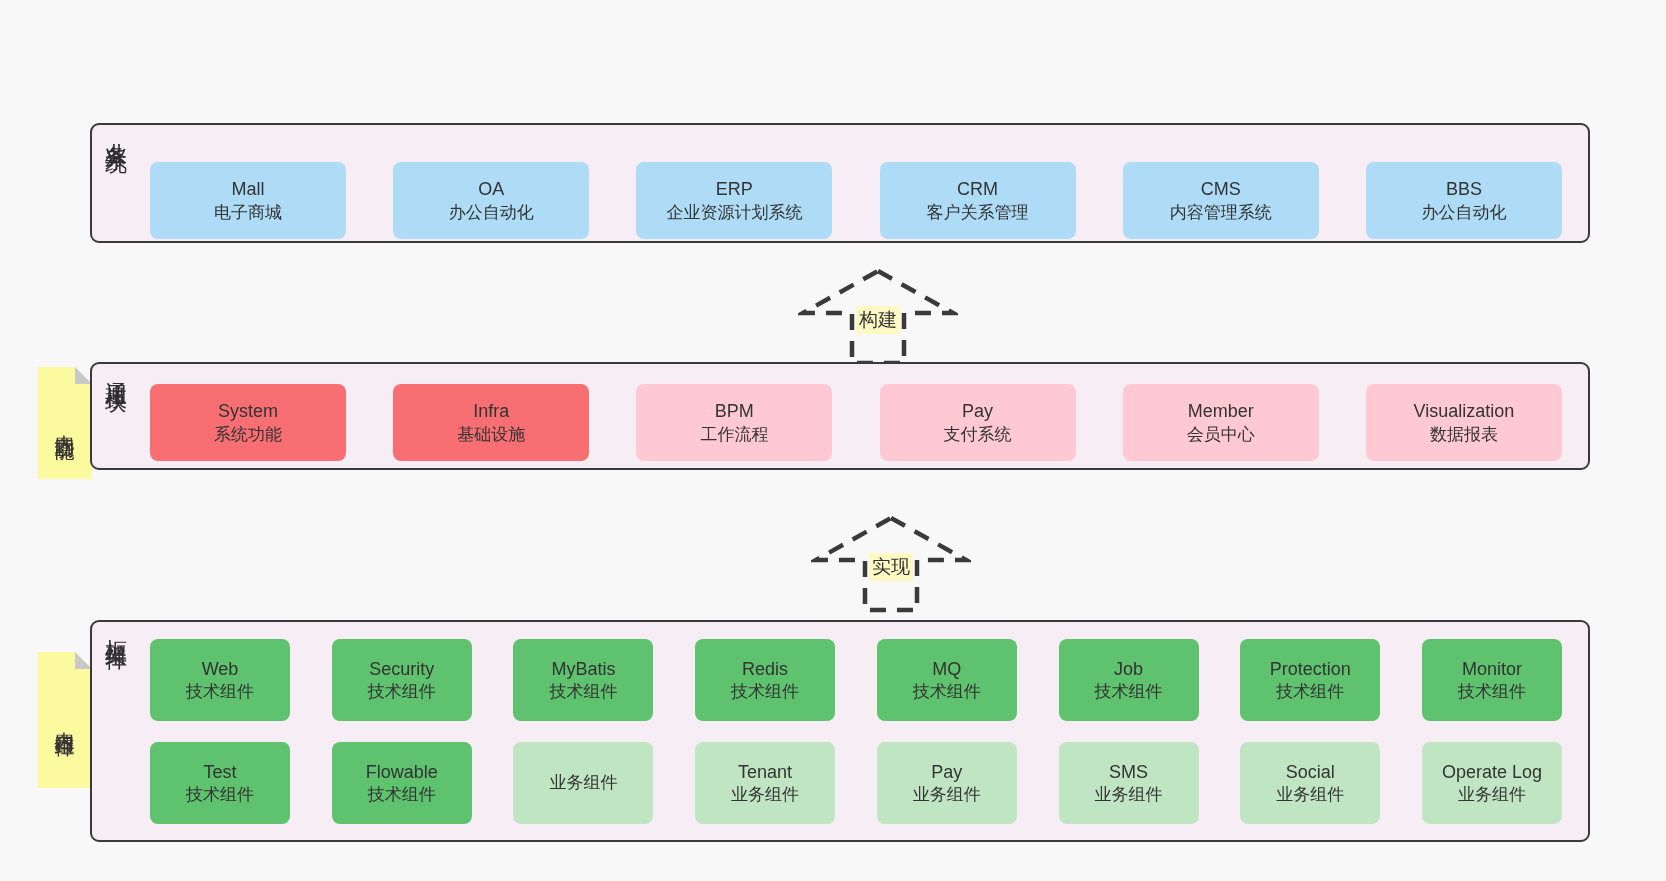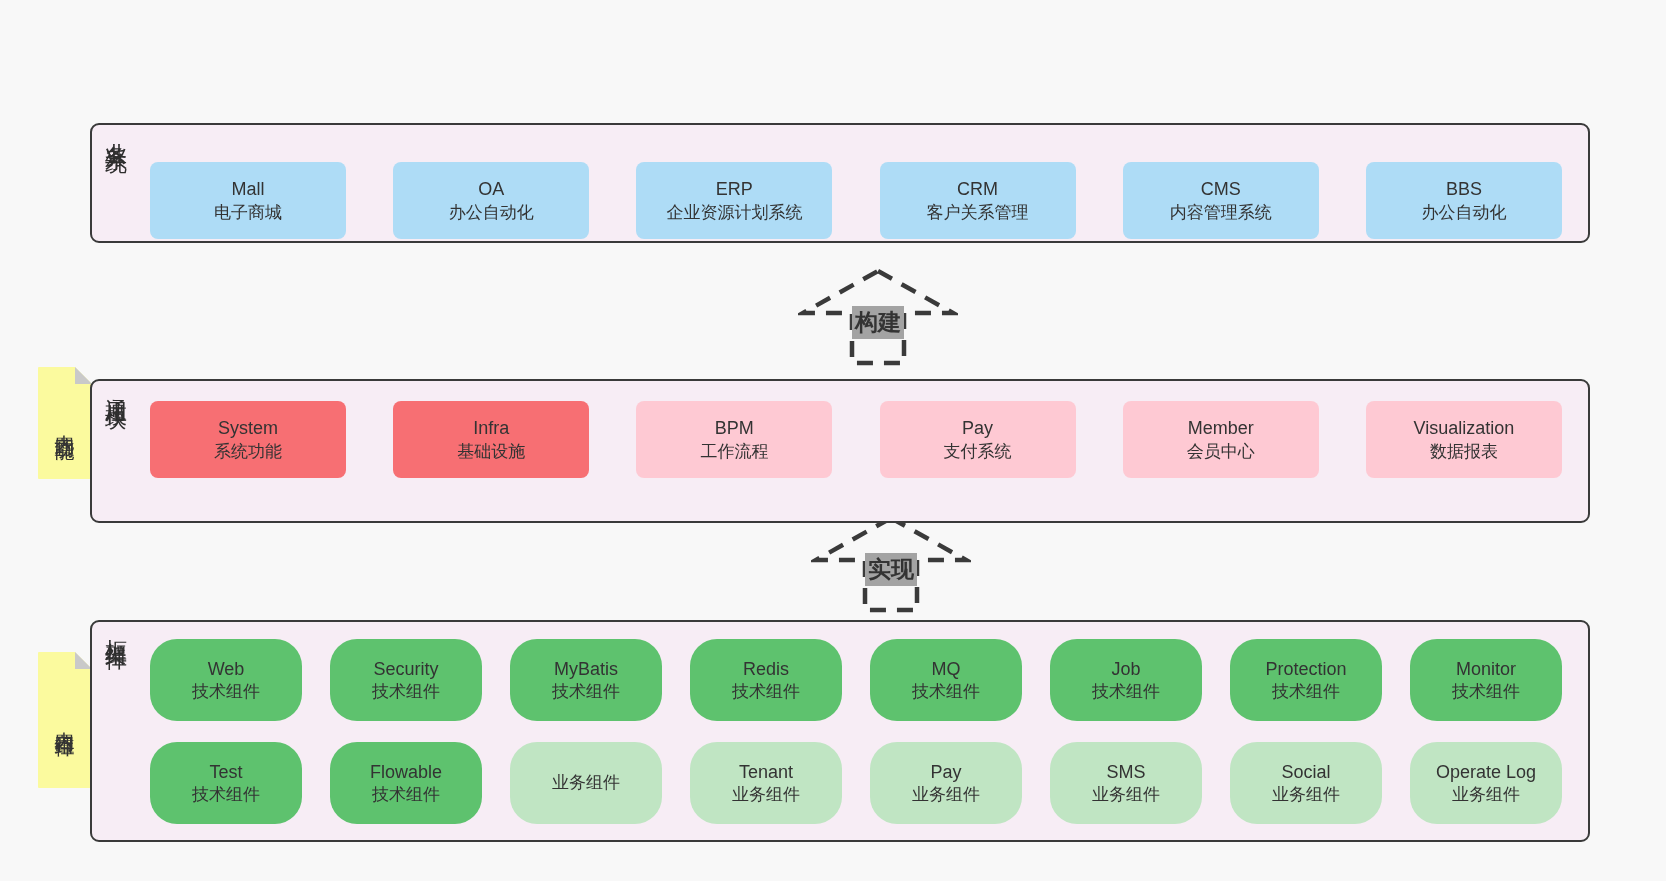--- a/index.html
+++ b/index.html
@@ -3,38 +3,38 @@
 <meta charset="utf-8">
 <style>
   html,body{margin:0;padding:0;}
   body{font-family:"Liberation Sans","DejaVu Sans",sans-serif;background:#f8f8f8;}
   .canvas{position:relative;width:1666px;height:881px;background:#f8f8f8;overflow:hidden;}
 
   
   .section{position:absolute;left:90px;width:1500px;background:#f7edf5;
            border:2px solid #3a3a3a;border-radius:9px;box-sizing:border-box;z-index:2;}
   .sec-business{top:123px;height:120px;}
-  .sec-modules{top:379px;height:144px;padding-left:13px;}
+  .sec-modules{top:362px;height:108px;padding-left:13px;}
   .sec-components{top:620px;height:222px;}
 
   .v-label{position:absolute;left:13px;top:0;bottom:0;display:flex;align-items:center;
            writing-mode:vertical-rl;text-orientation:upright;font-size:22px;color:#2e2e2e;
            letter-spacing:3px;line-height:1;}
 
   .box-row{position:absolute;left:58px;right:26px;display:flex;justify-content:space-between;}
   .row-business{top:37px;}
   .row-modules{top:20px;}
   .row-comp-1{top:17px;}
   .row-comp-2{top:120px;}
 
   
   .box{display:flex;flex-direction:column;justify-content:center;align-items:center;
        border-radius:8px;text-align:center;color:#333;box-sizing:border-box;}
   .box-lg{width:196px;height:77px;}
-  .box-sm{width:152px;height:82px;padding:0 4px;border-radius:27px;}
+  .box-sm{width:140px;height:82px;padding:0 4px;}
   .box-title{font-size:18px;line-height:1.35;}
   .box-subtitle{font-size:17px;line-height:1.3;text-align:center;}
   .blue{background:#aedcf6;}
   .red{background:#f76f73;}
   .pink{background:#fec9d3;}
   .green{background:#5ec26e;}
   .lightgreen{background:#c0e5c3;}
 
   
   .tab{position:absolute;left:38px;width:54px;background:#fbfa9e;z-index:1;
@@ -47,21 +47,21 @@
             clip-path:polygon(0 0,100% 0,100% 100%);}
   .fold-flap{position:absolute;top:0;right:0;width:17px;height:17px;background:#c9c9c9;
              clip-path:polygon(0 0,100% 100%,0 100%);}
 
   
   .arrow{position:absolute;width:160px;height:100px;z-index:0;}
   .arrow-build{left:798px;top:266px;}
   .arrow-implement{left:811px;top:513px;}
   .arrow svg{width:100%;height:100%;display:block;}
   .arrow-label{position:absolute;left:50%;top:40px;transform:translateX(-50%);
-               background:#a3a3a3;font-size:23px;color:#333;padding:1px 3px;white-space:nowrap;font-weight:bold;}
+               background:#fef9c3;font-size:19px;color:#333;padding:1px 3px;white-space:nowrap;}
 </style>
 </head>
 <body>
 
 <div class="canvas">
 
   <div class="section sec-business">
     <div class="v-label">业务系统</div>
     <div class="box-row row-business">
       <div class="box box-lg blue">

